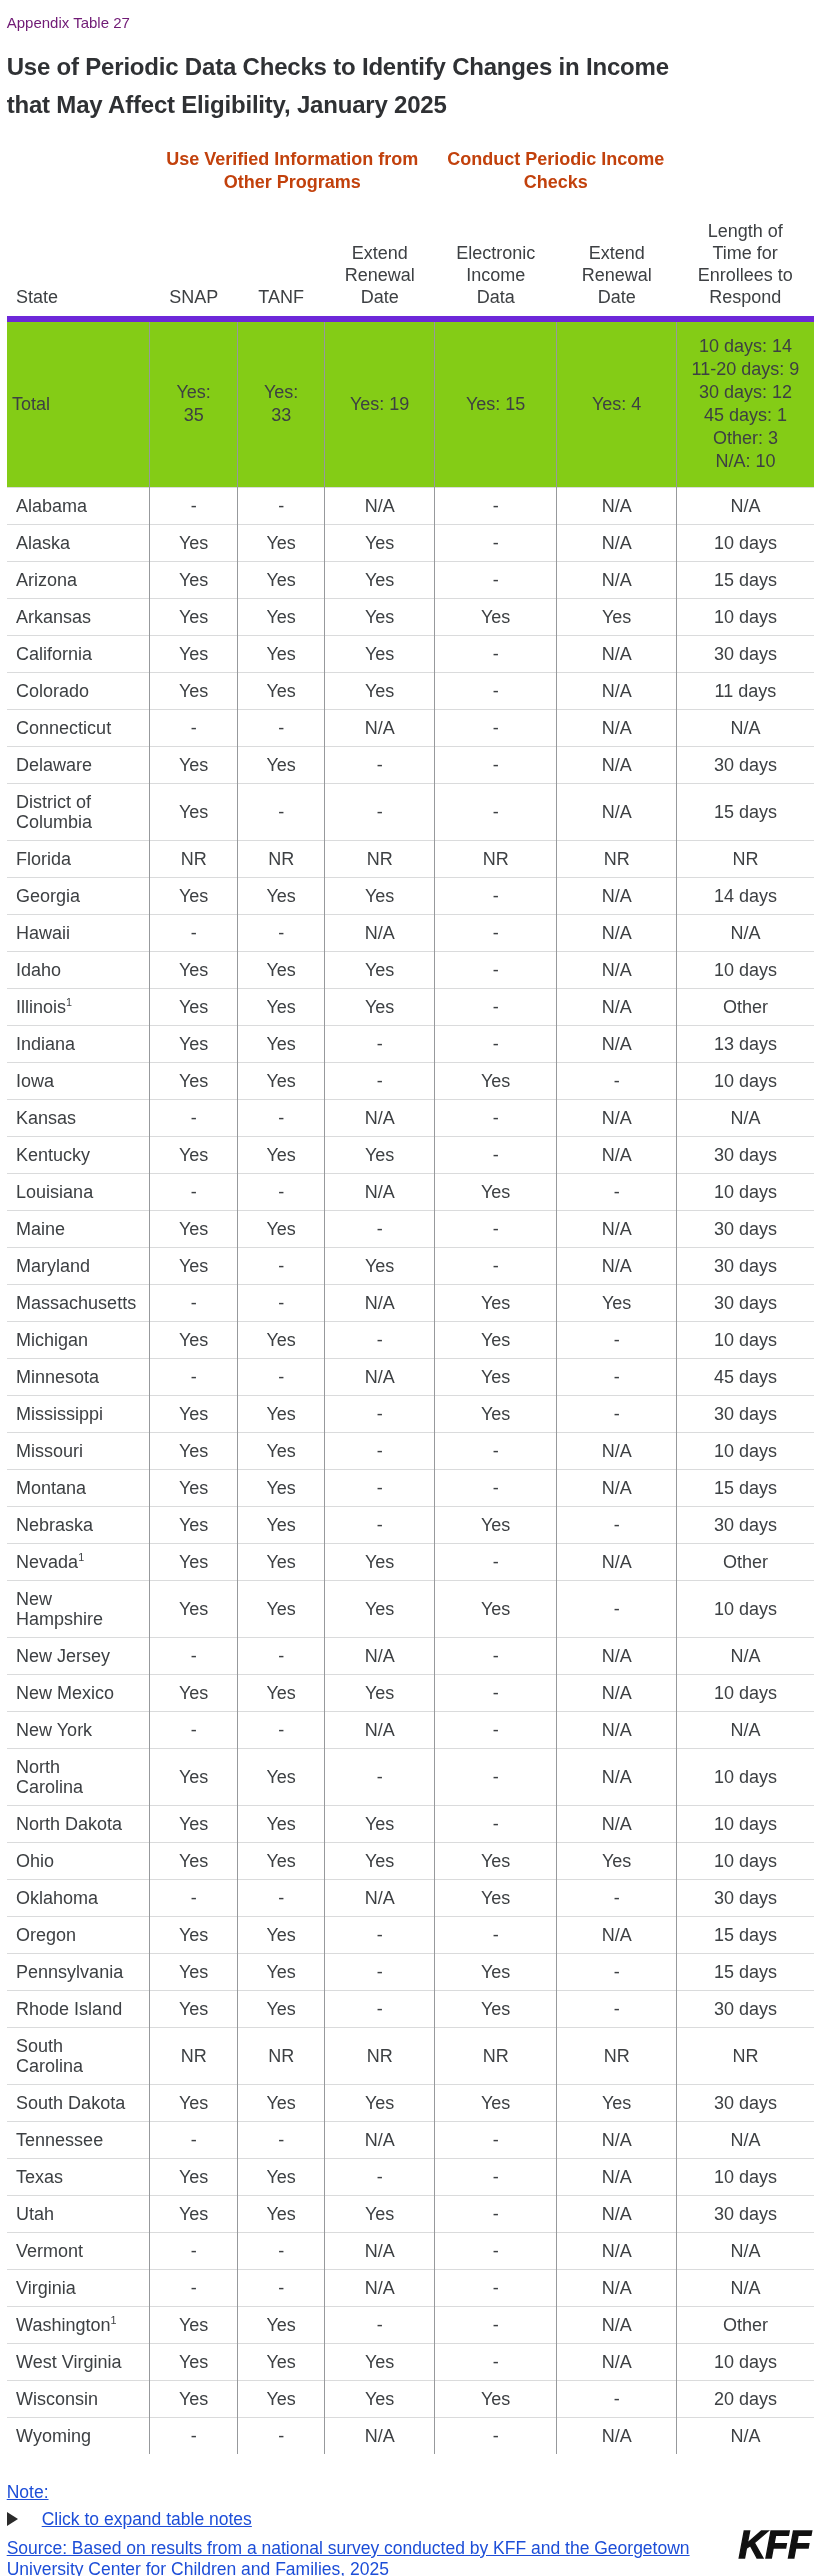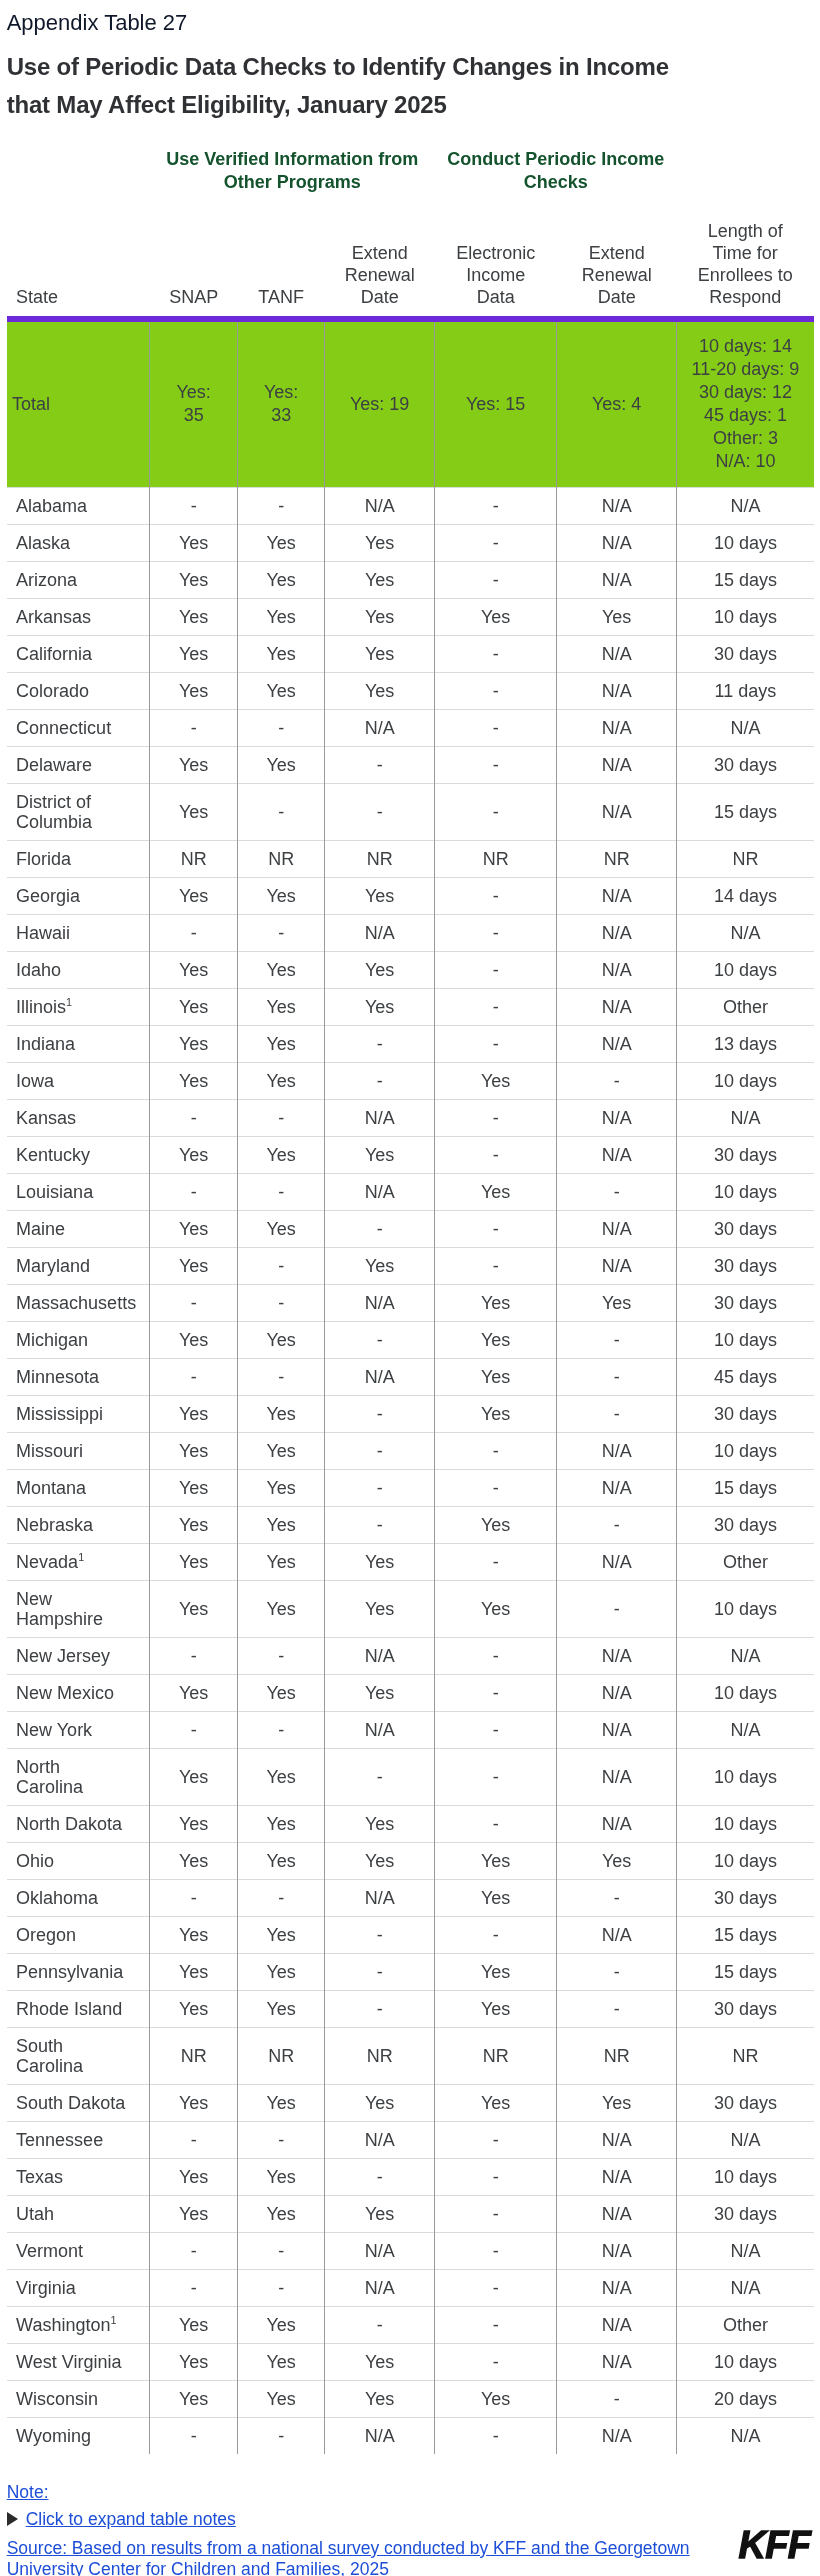--- a/index.html
+++ b/index.html
@@ -5,55 +5,55 @@
   * { box-sizing: border-box; }
   html,body { margin:0; padding:0; }
   body {
     width:821px; height:2576px;
     background:#ffffff;
     font-family:"Liberation Sans", sans-serif;
     color:#3d4043;
     position:relative;
     overflow:hidden;
   }
-  .caption { margin:12px 0 0 6.7px; font-size:22px; line-height:21px; color:#0f172a; }
+  .caption { margin:12px 0 0 6.7px; font-size:15px; line-height:21px; color:#701a75; }
   .title {
     margin:15px 6.7px 0 6.7px; font-size:24px; line-height:38px;
     font-weight:bold; color:#2f3134; letter-spacing:-0.2px; white-space:pre-line;
   }
   table.data {
     border-collapse:collapse; table-layout:fixed;
     width:807px; margin:24px 0 0 6.7px;
   }
   th, td { font-weight:normal; }
   .gh {
     font-weight:bold; font-size:18px; line-height:23px;
     padding:0 5.4px 25.6px 5.4px; text-align:center; vertical-align:bottom;
-    white-space:pre-line; color:#14532d;
+    white-space:pre-line; color:#c2410c;
   }
   .colhead th {
     font-size:18px; line-height:22px; padding:0 5.4px 8px 5.4px;
     text-align:center; vertical-align:bottom; white-space:pre-line;
     border-bottom:6px solid #6d28d9; color:#3d4043;margin-top:20px;
   }
   .colhead th.state-h { text-align:left; padding-left:9.4px; }
   tbody td {
     font-size:18px; line-height:20px; padding:8px 5.4px;
     text-align:center; vertical-align:middle;
     border-top:0.7px solid #dadbdc;
   }
   tbody td.state { text-align:left; padding-left:9.4px; white-space:pre-line; }
   tbody td + td { border-left:0.7px solid #97999c; }
   tr.total td {
     background:#84cc16; line-height:23px; padding:13.5px 5.4px; white-space:pre-line;
   }
   sup { font-size:0.6em; vertical-align:super; line-height:0; }
   .notes { margin:27px 0 0 6.7px; font-size:17.5px; color:#1d4ed8;text-decoration:underline; }
   .note-label { line-height:23px; }
-  .expand { display:flex; align-items:center; gap:8px; margin-top:5.4px; cursor:pointer; }
+  .expand { display:flex; align-items:center; gap:24px; margin-top:5.4px; cursor:pointer; }
   .tri {
     width:0; height:0; flex:0 0 auto;
     border-left:11.4px solid #2b2b2b;
     border-top:7.4px solid transparent;
     border-bottom:7.4px solid transparent;
   }
   .source { margin-top:8px; max-width:740px; line-height:21px; }
   .kff-logo {
     position:absolute; right:10.8px; top:2524px;
     font-size:38px; font-weight:bold; color:#111111;

